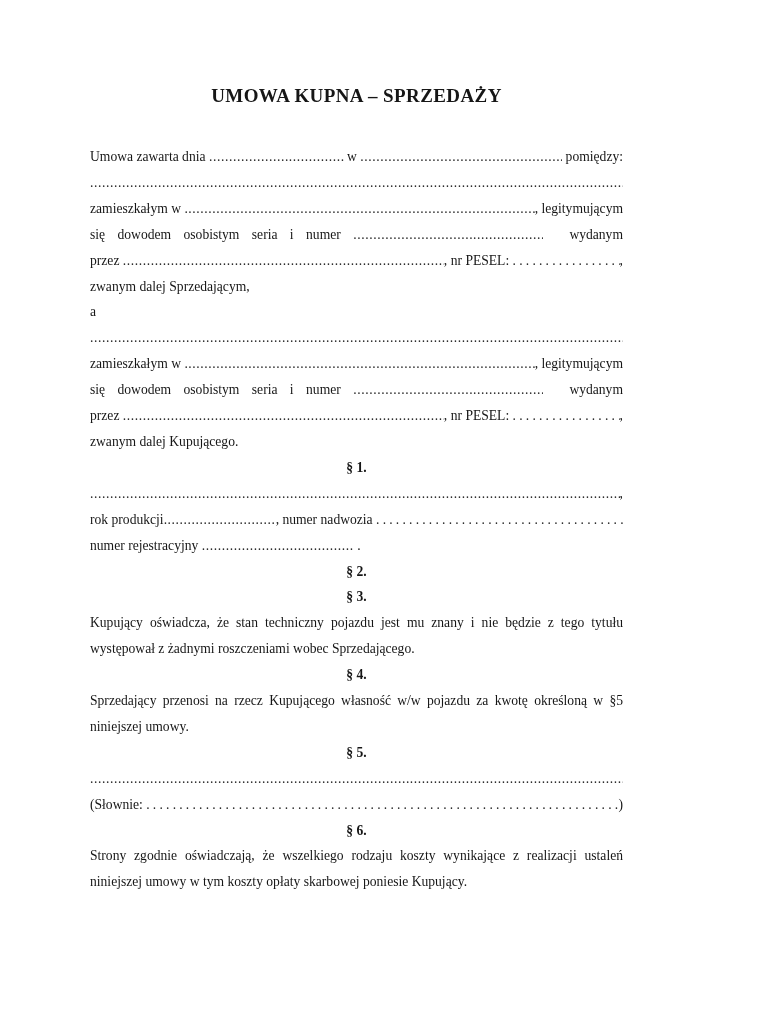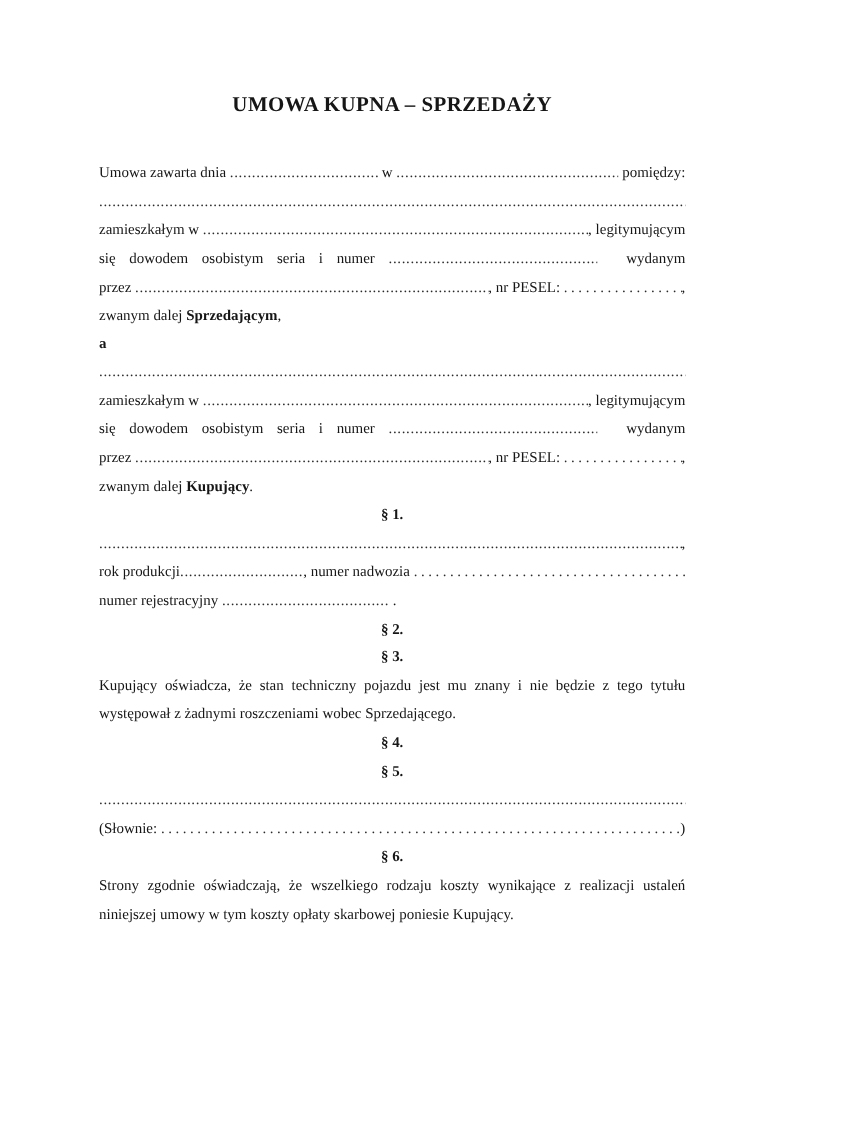--- a/index.html
+++ b/index.html
@@ -44,21 +44,21 @@
     letter-spacing: 0.6px;
     color: #2a2a2a;
   }
   .fill.wide { letter-spacing: 3.2px; }
   .fill.g2 { flex-grow: 2; }
   .fill.g3 { flex-grow: 3; }
   .fill.w112 { flex: 0 0 112px; }
   .fill.w152 { flex: 0 0 152px; }
   .spread { word-spacing: 9px; }
   .gapL { margin-left: 26px; }
-  b, .bold { font-weight: bold; }
+  b, .bold { font-weight: normal; }
   .sec-h {
     text-align: center;
     font-weight: bold;
   }
   .para { margin: 0; }
   .jline {
     display: block;
     text-align: justify;
     text-align-last: justify;
   }
@@ -127,21 +127,21 @@
     </div>
     <div class="line">
       <span>przez </span>
       <span class="fill g3">................................................................................................................................................................................................................................................................................................................................................................................................................</span>
       <span>, nr PESEL: </span>
       <span class="fill wide">................................................................................................................................................................................................................................................................................................................................................................................................................</span>
       <span>,</span>
     </div>
     <div class="line">
       <span>zwanym dalej </span>
-      <span class="bold">Kupujący</span>
+      <span class="bold">Kupującego</span>
       <span>.</span>
     </div>
   </div>
 
   <div class="sec-h">§ 1.</div>
   <div>
     <div class="line">
       <span class="fill">................................................................................................................................................................................................................................................................................................................................................................................................................</span>
       <span>,</span>
     </div>
@@ -160,20 +160,24 @@
 
   <div class="sec-h">§ 2.</div>
 
   <div class="sec-h">§ 3.</div>
   <p class="para">
     <span class="jline">Kupujący oświadcza, że stan techniczny pojazdu jest mu znany i nie będzie z tego tytułu</span>
     <span class="lline">występował z żadnymi roszczeniami wobec Sprzedającego.</span>
   </p>
 
   <div class="sec-h">§ 4.</div>
+  <p class="para">
+    <span class="jline">Sprzedający przenosi na rzecz Kupującego własność w/w pojazdu za kwotę określoną w §5</span>
+    <span class="lline">niniejszej umowy.</span>
+  </p>
 
   <div class="sec-h">§ 5.</div>
   <div>
     <div class="line">
       <span class="fill">................................................................................................................................................................................................................................................................................................................................................................................................................</span>
     </div>
     <div class="line">
       <span>(Słownie: </span>
       <span class="fill wide">................................................................................................................................................................................................................................................................................................................................................................................................................</span>
       <span>)</span>

